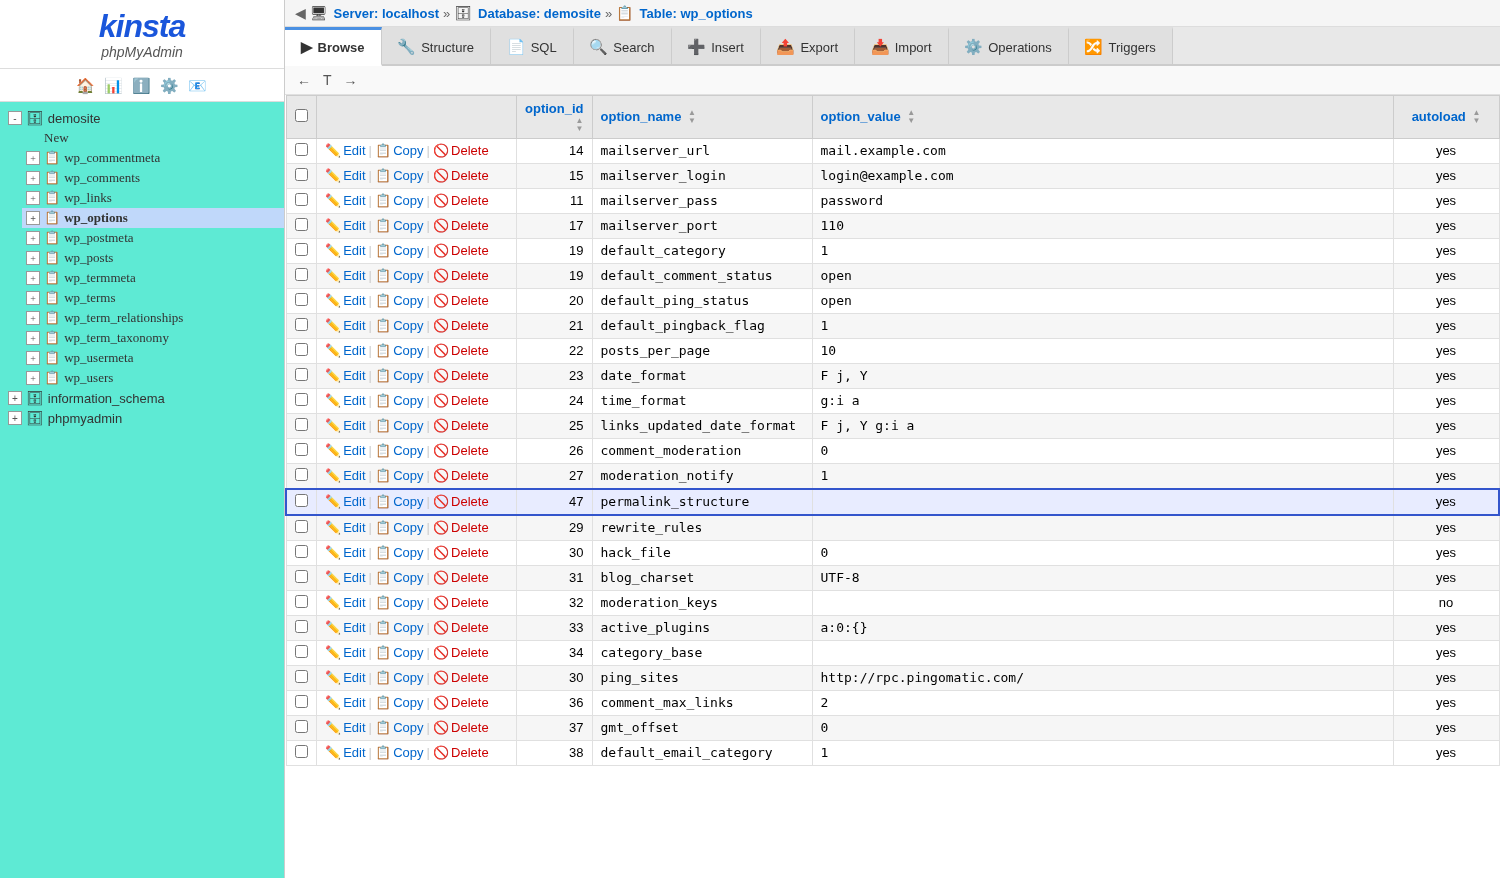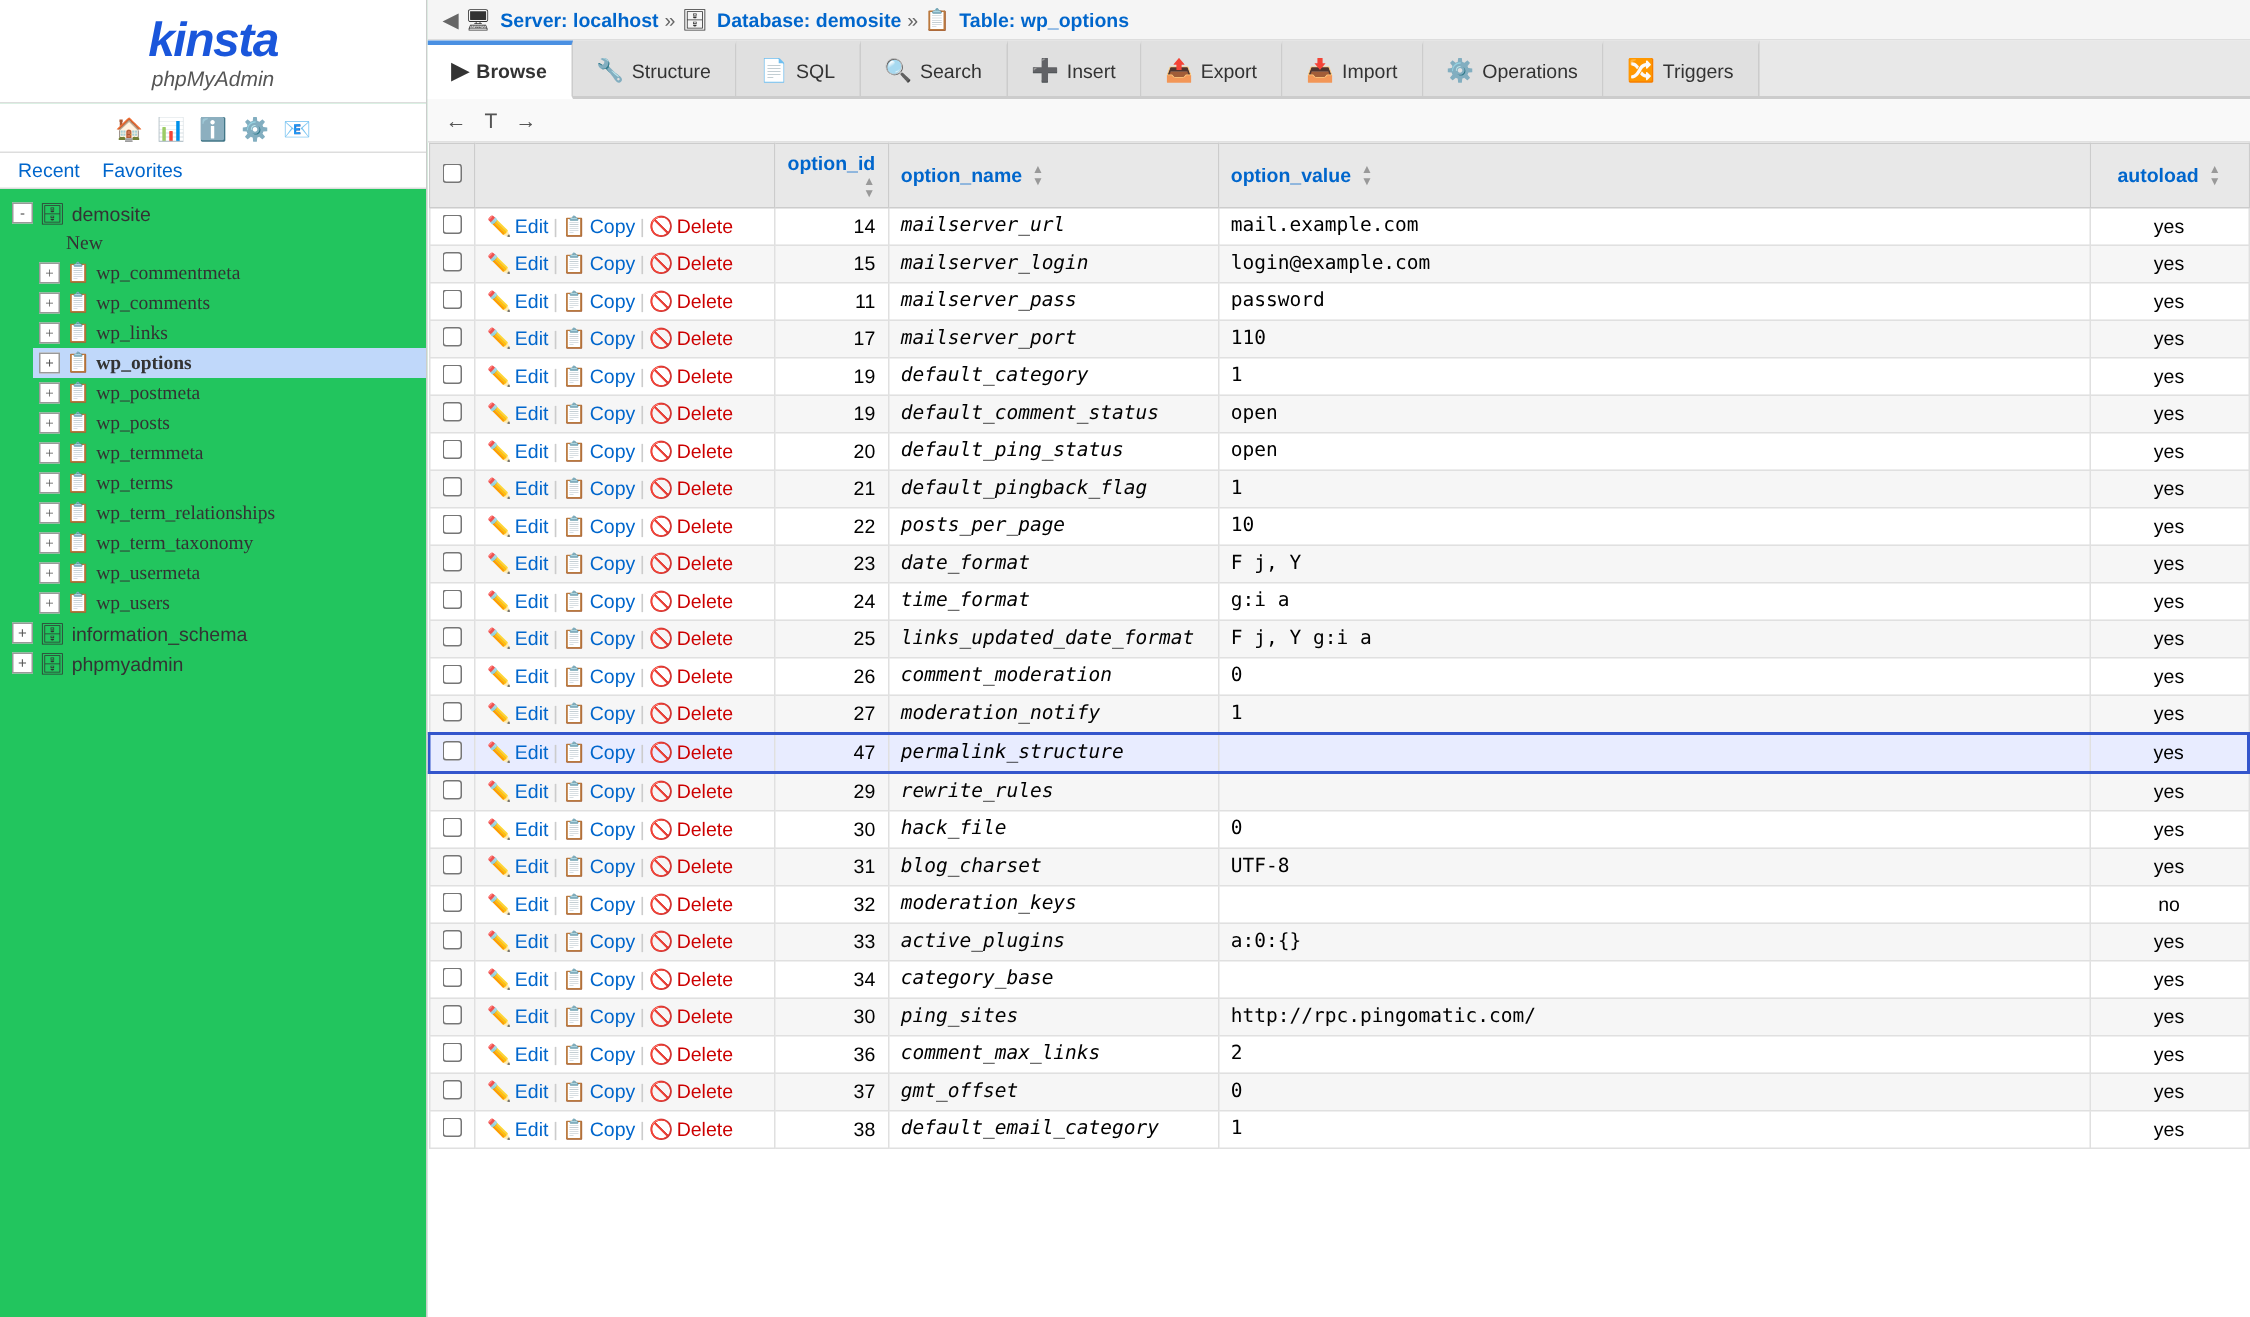--- a/index.html
+++ b/index.html
@@ -2,21 +2,21 @@
 <html><head>
   <meta charset="utf-8">
   <style>
     * { box-sizing: border-box; margin: 0; padding: 0; }
     body { font-family: Arial, sans-serif; font-size: 13px; background: #f0f0f0; display: flex; height: 878px; overflow: hidden; }
 
     
     #sidebar {
       width: 285px;
       min-width: 285px;
-      background: #22c55e;
+      background: #5eead4;
       border-right: 1px solid #ccc;
       display: flex;
       flex-direction: column;
       overflow: hidden;
       height: 878px;
     }
 
     .logo-area {
       background: #fff;
       padding: 10px 15px 8px 15px;
@@ -295,21 +295,21 @@
     .action-delete { color: #cc0000; }
 
     .action-sep { color: #ccc; margin: 0 1px; }
 
     .edit-icon { font-size: 13px; }
     .copy-icon { font-size: 13px; }
     .delete-icon { font-size: 13px; color: #cc3300; }
 
     .row-checkbox { cursor: pointer; }
 
-    .col-option-name { font-family: monospace; font-size: 12px; font-style: italic; }
+    .col-option-name { font-family: monospace; font-size: 12px; }
     .col-option-value { font-family: monospace; font-size: 12px; max-width: 300px; }
     .col-autoload { font-size: 12px; }
 
     
     .th-checkbox { width: 24px; }
     .th-actions { width: 200px; }
     .th-id { width: 70px; }
     .th-name { width: 220px; }
     .th-value { min-width: 300px; }
     .th-autoload { width: 106px; }
@@ -330,24 +330,20 @@
   </div>
 
   <div class="sidebar-icons">
     <div class="sidebar-icon-btn">🏠</div>
     <div class="sidebar-icon-btn">📊</div>
     <div class="sidebar-icon-btn">ℹ️</div>
     <div class="sidebar-icon-btn">⚙️</div>
     <div class="sidebar-icon-btn">📧</div>
   </div>
 
-  <div class="sidebar-nav-links">
-    <a class="sidebar-nav-link">Recent</a>
-    <a class="sidebar-nav-link">Favorites</a>
-  </div>
 
   <div class="sidebar-scroll">
 
     <div class="tree-item">
       <div class="toggle">-</div>
       <span class="db-icon">🗄</span>
       <span>demosite</span>
     </div>
     <div class="tree-sub">
       <div class="tree-table-item">

